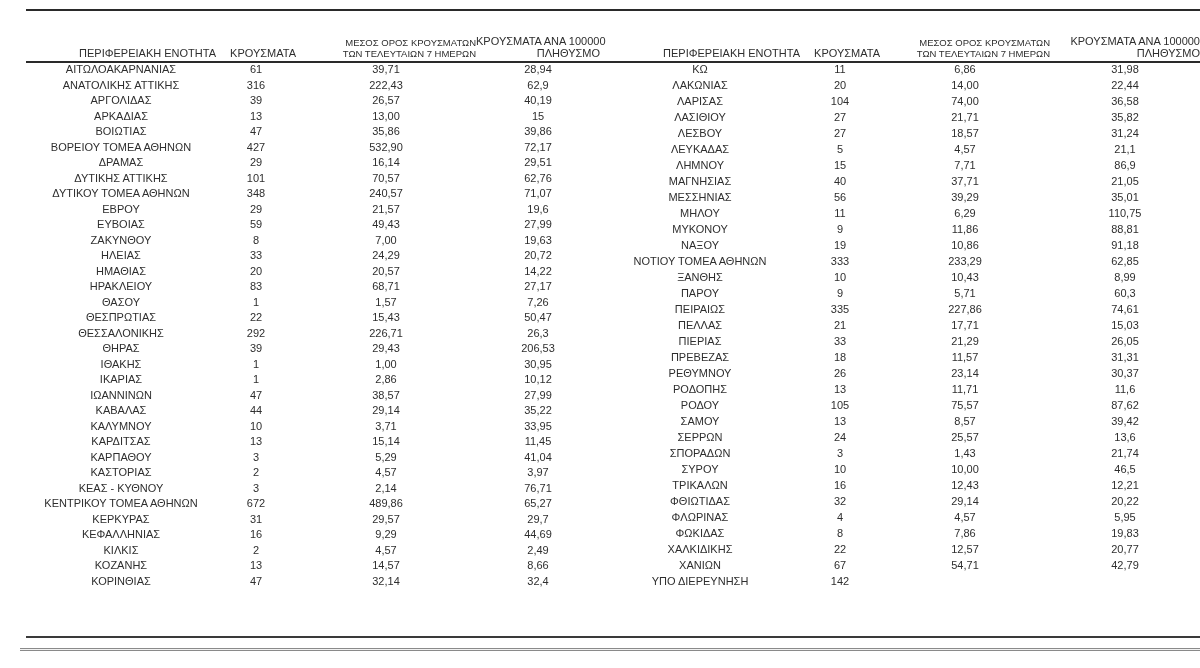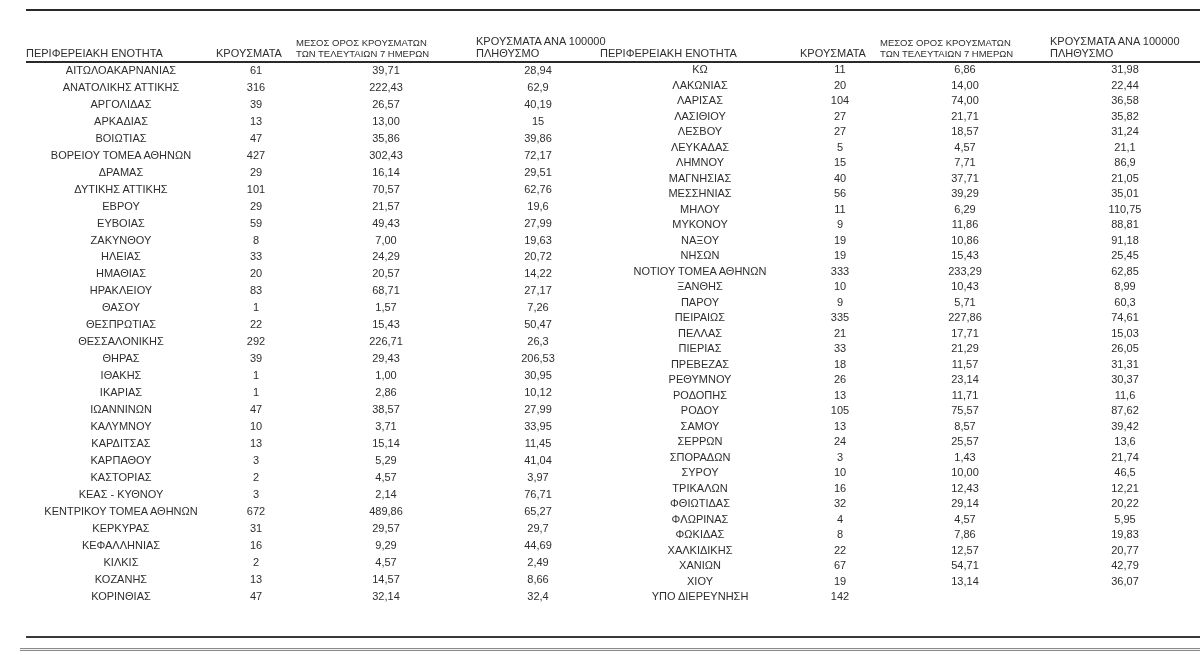--- a/index.html
+++ b/index.html
@@ -47,21 +47,21 @@
   }
   table {
     border-collapse: collapse;
     table-layout: fixed;
   }
   .t-left  { width: 574px; }
   .t-right { width: 600px; }
   thead tr { height: 51px; }
   th {
     vertical-align: bottom;
-    text-align: left;
+    text-align: right;
     font-weight: 400;
     font-size: 11px;
     line-height: 12px;
     padding: 0 0 3px 0;
     white-space: nowrap;
     overflow: visible;
   }
   th .hdr-line { display: block; }
   th.small { font-size: 9.5px; line-height: 11px; }
   tbody tr { height: 15.5px; }
@@ -132,36 +132,42 @@
           </tr>
           <tr>
             <td>ΒΟΙΩΤΙΑΣ</td>
             <td>47</td>
             <td>35,86</td>
             <td>39,86</td>
           </tr>
           <tr>
             <td>ΒΟΡΕΙΟΥ ΤΟΜΕΑ ΑΘΗΝΩΝ</td>
             <td>427</td>
-            <td>302,43</td>
+            <td>532,90</td>
             <td>72,17</td>
           </tr>
           <tr>
             <td>ΔΡΑΜΑΣ</td>
             <td>29</td>
             <td>16,14</td>
             <td>29,51</td>
           </tr>
           <tr>
             <td>ΔΥΤΙΚΗΣ ΑΤΤΙΚΗΣ</td>
             <td>101</td>
             <td>70,57</td>
             <td>62,76</td>
           </tr>
           <tr>
+            <td>ΔΥΤΙΚΟΥ ΤΟΜΕΑ ΑΘΗΝΩΝ</td>
+            <td>348</td>
+            <td>240,57</td>
+            <td>71,07</td>
+          </tr>
+          <tr>
             <td>ΕΒΡΟΥ</td>
             <td>29</td>
             <td>21,57</td>
             <td>19,6</td>
           </tr>
           <tr>
             <td>ΕΥΒΟΙΑΣ</td>
             <td>59</td>
             <td>49,43</td>
             <td>27,99</td>
@@ -224,20 +230,26 @@
             <td>ΙΚΑΡΙΑΣ</td>
             <td>1</td>
             <td>2,86</td>
             <td>10,12</td>
           </tr>
           <tr>
             <td>ΙΩΑΝΝΙΝΩΝ</td>
             <td>47</td>
             <td>38,57</td>
             <td>27,99</td>
+          </tr>
+          <tr>
+            <td>ΚΑΒΑΛΑΣ</td>
+            <td>44</td>
+            <td>29,14</td>
+            <td>35,22</td>
           </tr>
           <tr>
             <td>ΚΑΛΥΜΝΟΥ</td>
             <td>10</td>
             <td>3,71</td>
             <td>33,95</td>
           </tr>
           <tr>
             <td>ΚΑΡΔΙΤΣΑΣ</td>
             <td>13</td>
@@ -389,26 +401,20 @@
             <td>11,86</td>
             <td>88,81</td>
           </tr>
           <tr>
             <td>ΝΑΞΟΥ</td>
             <td>19</td>
             <td>10,86</td>
             <td>91,18</td>
           </tr>
           <tr>
-            <td>ΝΗΣΩΝ</td>
-            <td>19</td>
-            <td>15,43</td>
-            <td>25,45</td>
-          </tr>
-          <tr>
             <td>ΝΟΤΙΟΥ ΤΟΜΕΑ ΑΘΗΝΩΝ</td>
             <td>333</td>
             <td>233,29</td>
             <td>62,85</td>
           </tr>
           <tr>
             <td>ΞΑΝΘΗΣ</td>
             <td>10</td>
             <td>10,43</td>
             <td>8,99</td>
@@ -515,26 +521,20 @@
             <td>12,57</td>
             <td>20,77</td>
           </tr>
           <tr>
             <td>ΧΑΝΙΩΝ</td>
             <td>67</td>
             <td>54,71</td>
             <td>42,79</td>
           </tr>
           <tr>
-            <td>ΧΙΟΥ</td>
-            <td>19</td>
-            <td>13,14</td>
-            <td>36,07</td>
-          </tr>
-          <tr>
             <td>ΥΠΟ ΔΙΕΡΕΥΝΗΣΗ</td>
             <td>142</td>
             <td></td>
             <td></td>
           </tr>
         </tbody>
     </table>
 
   </div>
 

